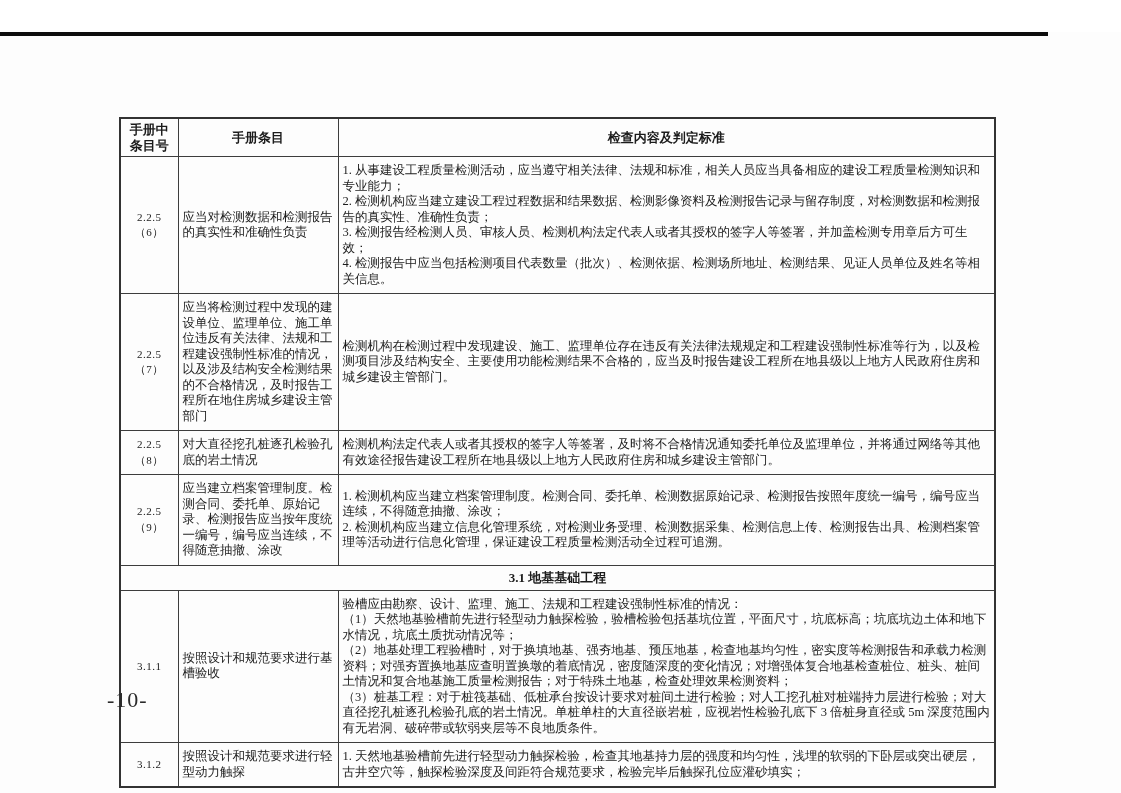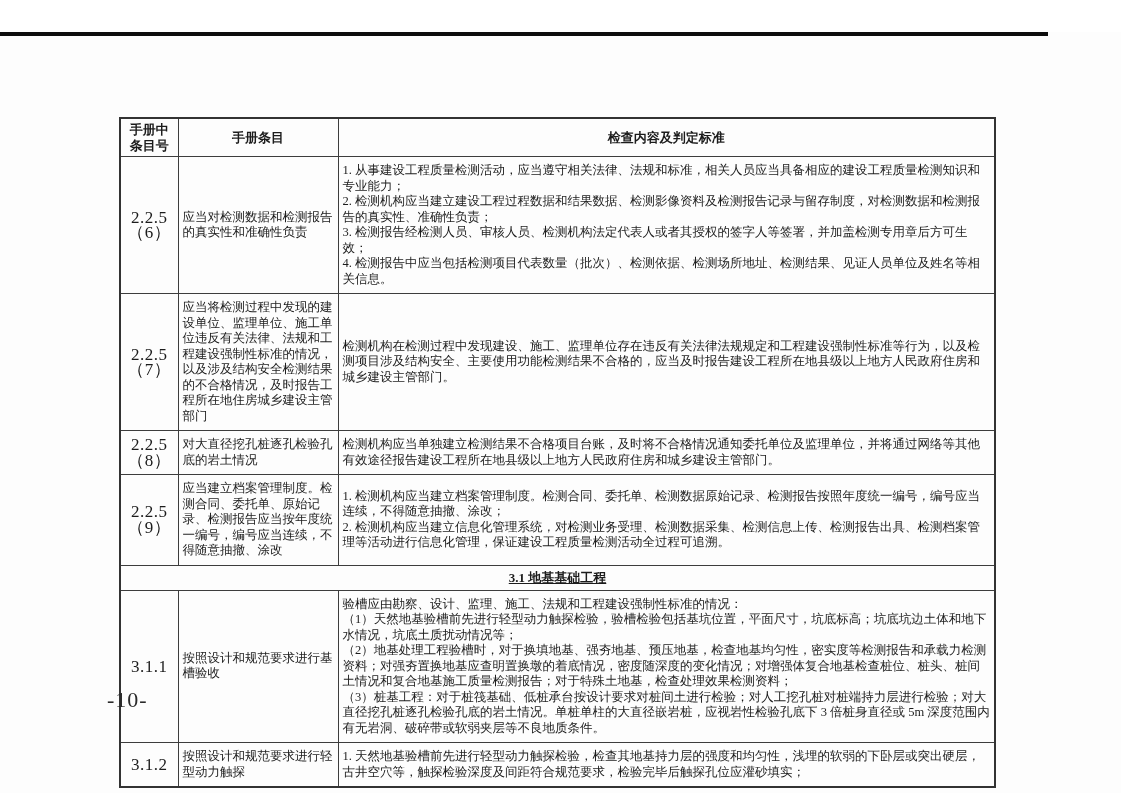--- a/index.html
+++ b/index.html
@@ -52,38 +52,37 @@
     font-weight:bold;
     font-size:13px;
     text-align:center;
     border-bottom-width:2px;
     padding:3px 4px;
   }
   thead th.h-id{padding:3px 8px;}
   thead tr{height:31px;}
   td.c-id{
     text-align:center;
-    font-size:17px;
+    font-size:11px;
     letter-spacing:0.5px;
   }
   td.c-item{
     text-align:left;
     padding:2px 5px;
   }
   td.c-content{
     text-align:left;
     padding:2px 6px;
   }
   td.c-content p{margin:0;}
   tr.section-row td{
     text-align:center;
     font-weight:bold;
     font-size:13px;
     padding:3px 4px;
-    text-decoration:underline;
   }
   tr.r1{height:94px;}
   tr.r2{height:124px;}
   tr.r3{height:38px;}
   tr.r4{height:76px;}
   tr.section-row{height:25px;}
   tr.r5{height:139px;}
   tr.r6{height:36px;}
   .page-number{
     position:absolute;
@@ -139,21 +138,21 @@
           <p>检测机构在检测过程中发现建设、施工、监理单位存在违反有关法律法规规定和工程建设强制性标准等行为，以及检测项目涉及结构安全、主要使用功能检测结果不合格的，应当及时报告建设工程所在地县级以上地方人民政府住房和城乡建设主管部门。</p>
         </td>
       </tr>
       <tr class="r3">
         <td class="c-id">
           <div>2.2.5</div>
           <div>（8）</div>
         </td>
         <td class="c-item">对大直径挖孔桩逐孔检验孔底的岩土情况</td>
         <td class="c-content">
-          <p>检测机构应当单独建立检测结果不合格项目台账，及时将不合格情况通知委托单位及监理单位，并将通过网络等其他有效途径报告建设工程所在地县级以上地方人民政府住房和城乡建设主管部门。</p>
+          <p>检测机构法定代表人或者其授权的签字人等签署，及时将不合格情况通知委托单位及监理单位，并将通过网络等其他有效途径报告建设工程所在地县级以上地方人民政府住房和城乡建设主管部门。</p>
         </td>
       </tr>
       <tr class="r4">
         <td class="c-id">
           <div>2.2.5</div>
           <div>（9）</div>
         </td>
         <td class="c-item">应当建立档案管理制度。检测合同、委托单、原始记录、检测报告应当按年度统一编号，编号应当连续，不得随意抽撤、涂改</td>
         <td class="c-content">
           <p>1. 检测机构应当建立档案管理制度。检测合同、委托单、检测数据原始记录、检测报告按照年度统一编号，编号应当连续，不得随意抽撤、涂改；</p>

